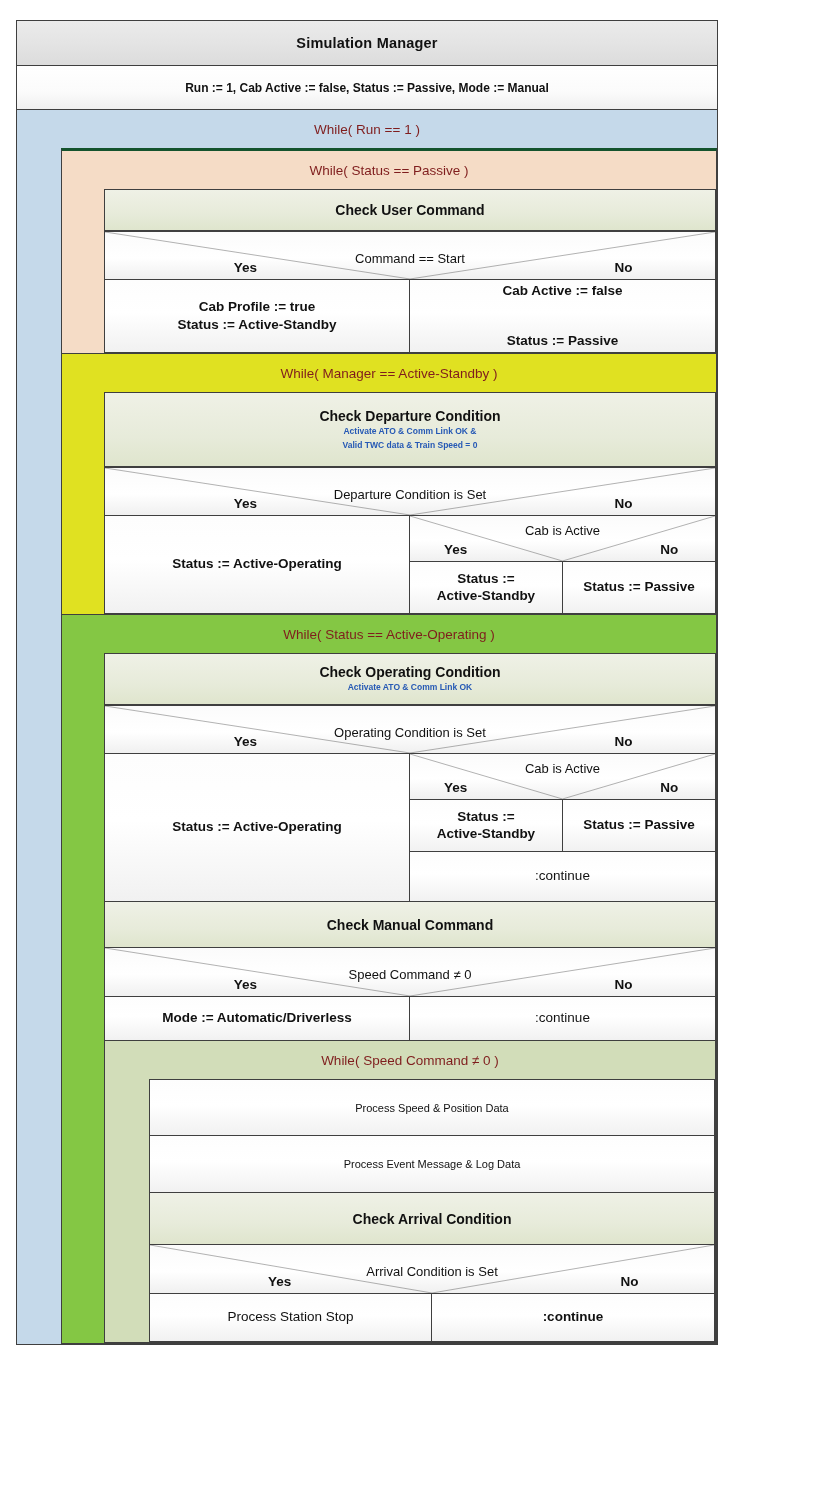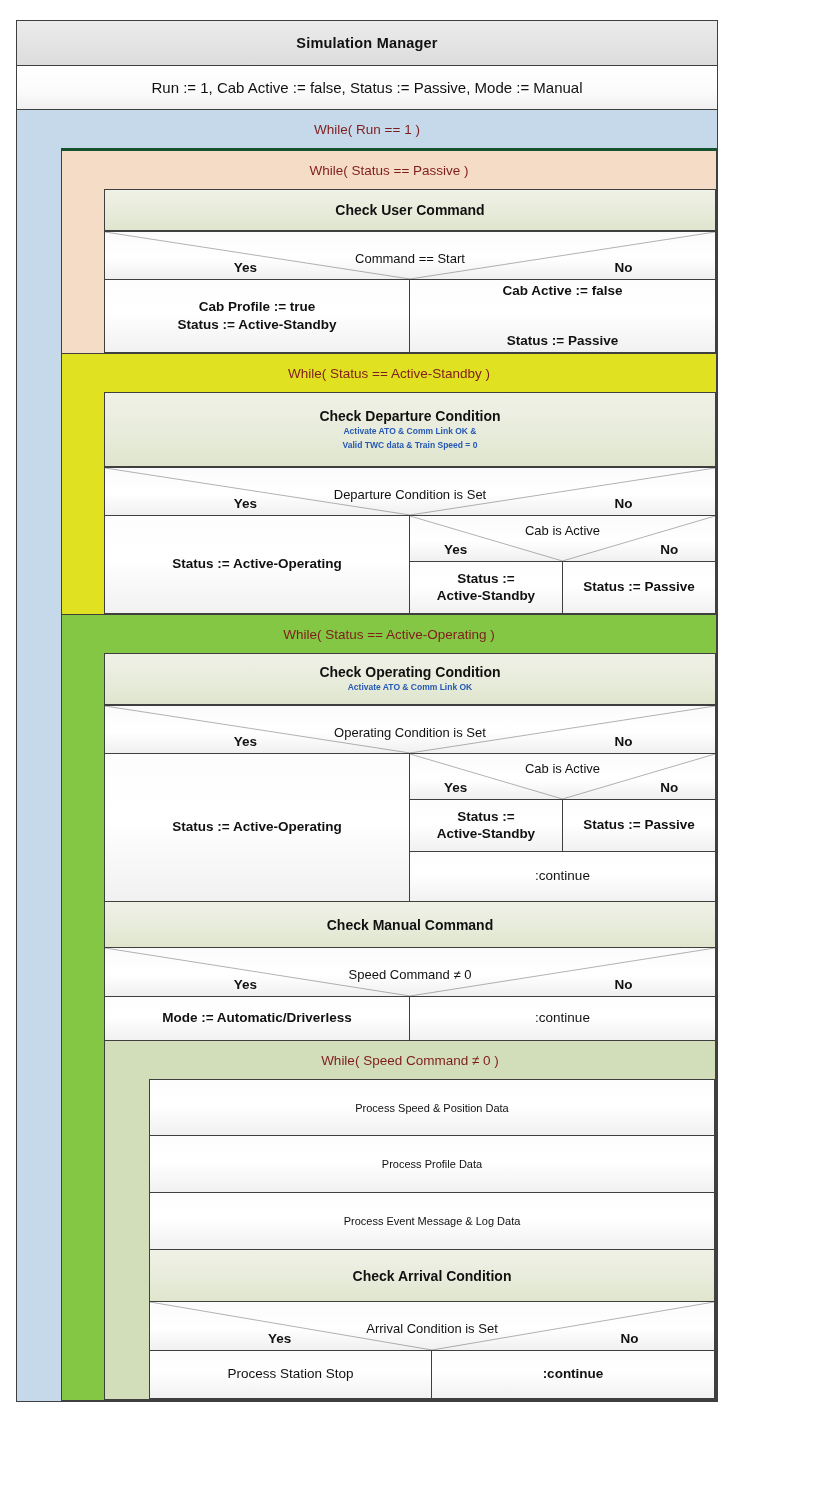--- a/index.html
+++ b/index.html
@@ -25,21 +25,21 @@
   }
   .grad-light{background:linear-gradient(180deg,#fdfdfd 0%,#ffffff 45%,#f1f1f1 100%);}
   .grad-head{background:linear-gradient(180deg,#eff1e6 0%,#e7ebda 60%,#dfe5cd 100%);}
   .grad-title{background:linear-gradient(180deg,#ebebeb 0%,#e4e4e4 50%,#dcdcdc 100%);}
   .grad-white{background:linear-gradient(180deg,#ffffff 0%,#fbfbfb 60%,#f0f0f0 100%);}
 
   .title-bar{
     height:46px;font-size:14.5px;font-weight:bold;letter-spacing:.2px;
   }
   .init-bar{
-    height:44px;font-size:15px;font-weight:normal;
+    height:44px;font-size:12px;font-weight:bold;
     border-top:none;
   }
 
   
   .loop{box-sizing:border-box;border:1px solid #3f3f3f;border-top:none;}
   .loop-label{
     height:38px;display:flex;align-items:center;justify-content:center;
     font-size:13.5px;color:#7f1d1d;
   }
   .loop-body{box-sizing:border-box;}
@@ -144,21 +144,21 @@
             <div class="cell grad-light branch-cell h-tall col-right nb-t nb-l" style="flex-direction:column;">
               <span>Cab Active := false</span>
               <span>Status := Passive</span>
             </div>
           </div>
 
         </div>
       </div>
 
       <div class="loop loop-stby">
-        <div class="loop-label">While( Status == Active-Standby )</div>
+        <div class="loop-label">While( Manager == Active-Standby )</div>
 
         <div class="loop-body ind-stby">
 
           <div class="cell grad-head sec-head" style="min-height:75px;">
             <span>Check Departure Condition</span>
             <span class="sub">Activate ATO &amp; Comm Link OK &amp;</span>
             <span class="sub">Valid TWC data &amp; Train Speed = 0</span>
           </div>
 
           <div class="decision">
@@ -254,21 +254,20 @@
             <div class="cell grad-light branch-cell col-left nb-t" style="width:50%;height:44px;">Mode := Automatic/Driverless</div>
             <div class="cell grad-light branch-cell thin col-right nb-t nb-l" style="height:44px;">:continue</div>
           </div>
 
           <div class="loop loop-speed">
             <div class="loop-label">While( Speed Command ≠ 0  )</div>
 
             <div class="loop-body ind-speed">
 
               <div class="cell grad-light proc-row">Process Speed &amp; Position Data</div>
-              <div class="cell grad-light proc-row nb-t">Process Profile Data</div>
               <div class="cell grad-light proc-row nb-t">Process Event Message &amp; Log Data</div>
 
               <div class="cell grad-head sec-head nb-t" style="min-height:52px;">
                 <span>Check Arrival Condition</span>
               </div>
 
               <div class="decision" style="border-top:none;">
                 <svg viewBox="0 0 100 49" preserveAspectRatio="none">
                   <path d="M0,0 L50,49 L100,0" fill="none" stroke="#3f3f3f" stroke-width="0.4" vector-effect="non-scaling-stroke"></path>
                 </svg>

